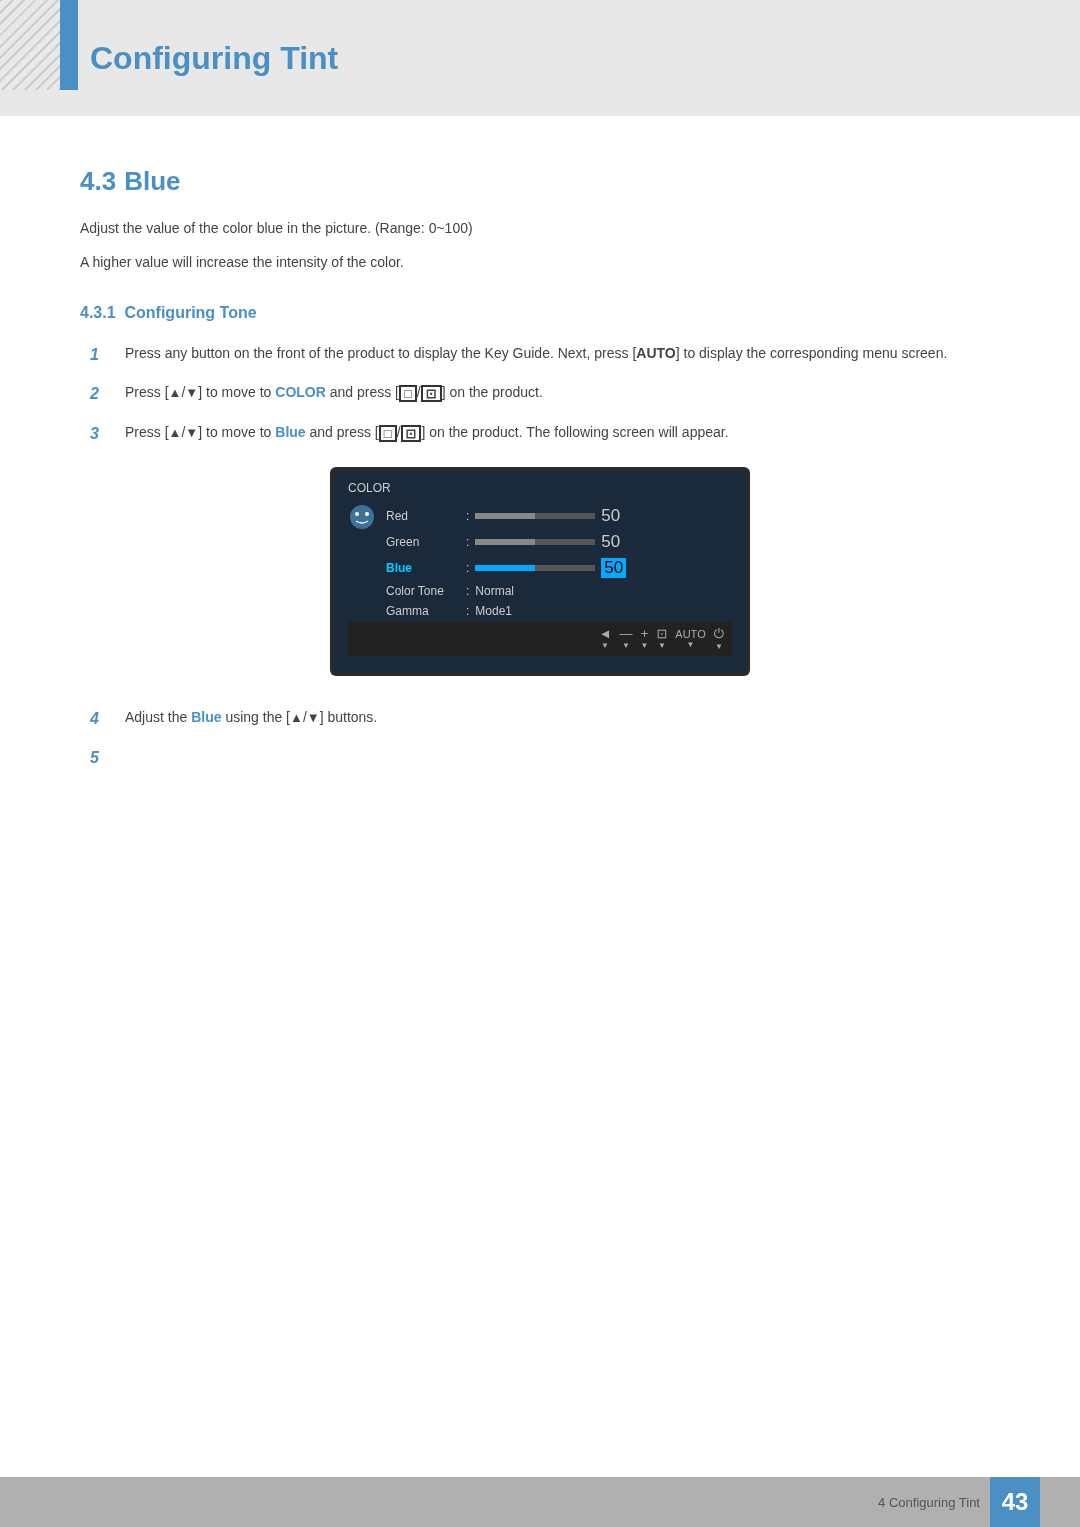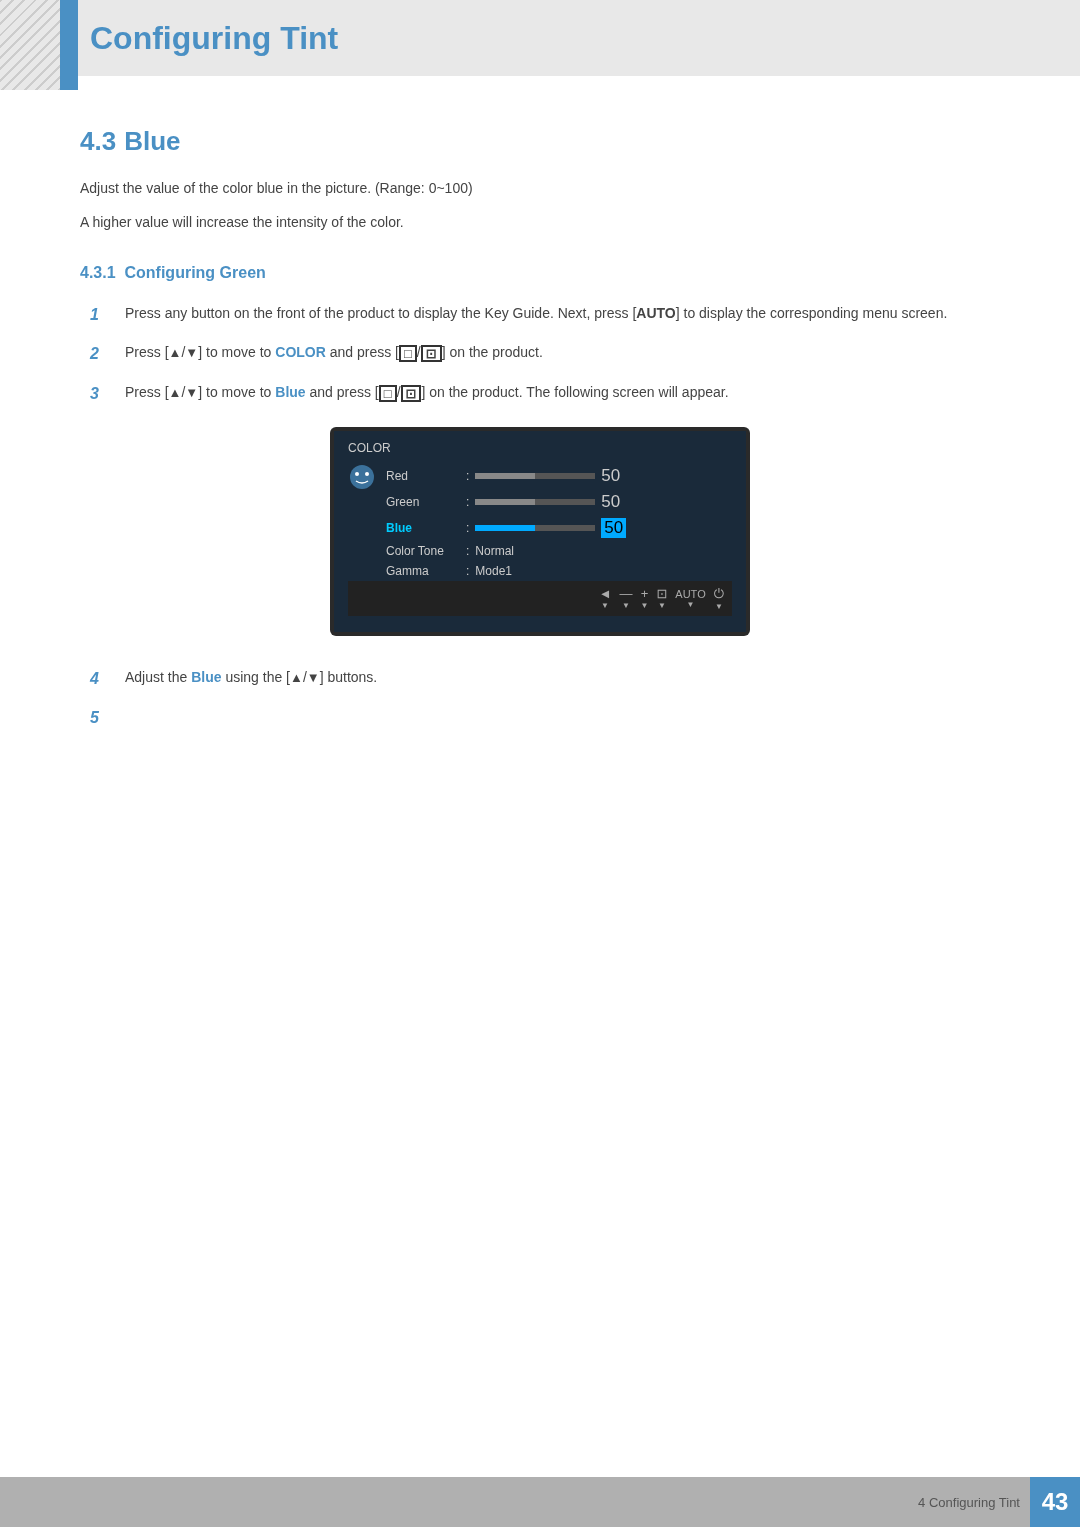--- a/index.html
+++ b/index.html
@@ -9,21 +9,21 @@
       background: #ffffff;
       font-family: Arial, sans-serif;
       font-size: 15px;
       color: #333;
       position: relative;
     }
 
     
     .header-stripe {
       width: 100%;
-      height: 76px;
+      height: 116px;
       background: #e8e8e8;
       position: relative;
       display: flex;
       align-items: center;
       padding-left: 80px;
     }
     .header-stripe::before {
       content: '';
       position: absolute;
       left: 0;
@@ -237,20 +237,21 @@
     .footer {
       position: absolute;
       bottom: 0;
       left: 0;
       right: 0;
       height: 50px;
       background: #b0b0b0;
       display: flex;
       align-items: center;
       justify-content: flex-end;
+      padding-right: 40px;
     }
     .footer-text {
       font-size: 13px;
       color: #555;
       margin-right: 10px;
     }
     .footer-number {
       font-size: 24px;
       font-weight: bold;
       color: #ffffff;
@@ -299,21 +300,21 @@
 
   <div class="section-number-title">
     <span class="section-number">4.3</span>
     <span class="section-title">Blue</span>
   </div>
 
   <p class="description">Adjust the value of the color blue in the picture. (Range: 0~100)</p>
   <p class="description">A higher value will increase the intensity of the color.</p>
 
   <div class="subsection-title">
-    <span>4.3.1</span>&nbsp;&nbsp;<span>Configuring Green</span>
+    <span>4.3.1</span>&nbsp;&nbsp;<span>Configuring Tone</span>
   </div>
 
   <ol class="steps">
 
     <li class="step-item">
       <span class="step-number">1</span>
       <span class="step-text">
         Press any button on the front of the product to display the Key Guide. Next, press [<span class="bold">AUTO</span>] to display the corresponding menu screen.
       </span>
     </li>

